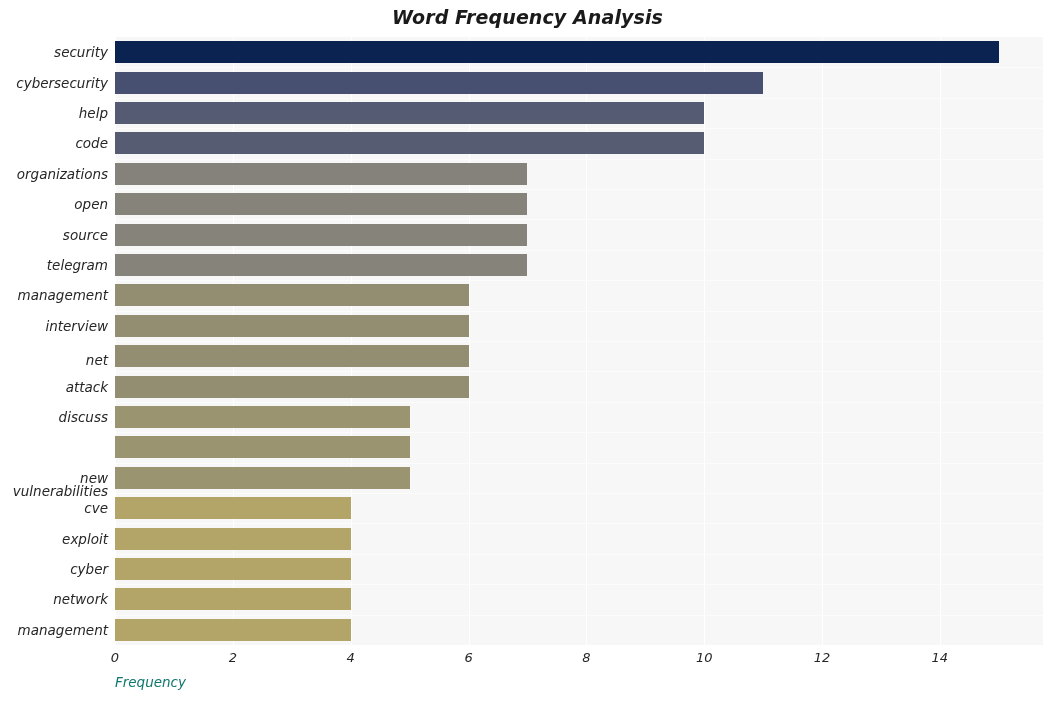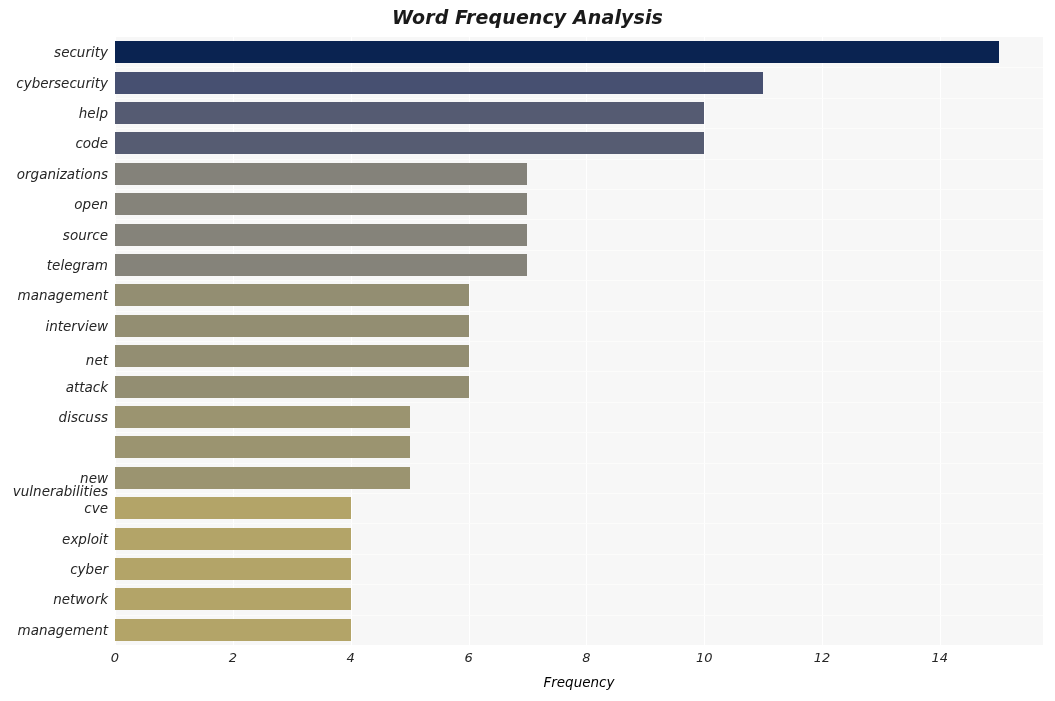--- a/index.html
+++ b/index.html
@@ -90,23 +90,22 @@
     transform: translateX(-50%);
     font-size: 13px;
     color: #262626;
     text-align: center;
   }
   #xaxis-label {
     position: absolute;
     left: 115px;
     top: 674px;
     width: 928px;
-    text-align: center;
     font-size: 13.5px;
-    color: #000000;
+    color: #0f766e;
   }
 </style>
 </head>
 <body>
 
 <div id="figure">
 
   <div id="chart-title">Word Frequency Analysis</div>
 
   <div id="plot-area">

